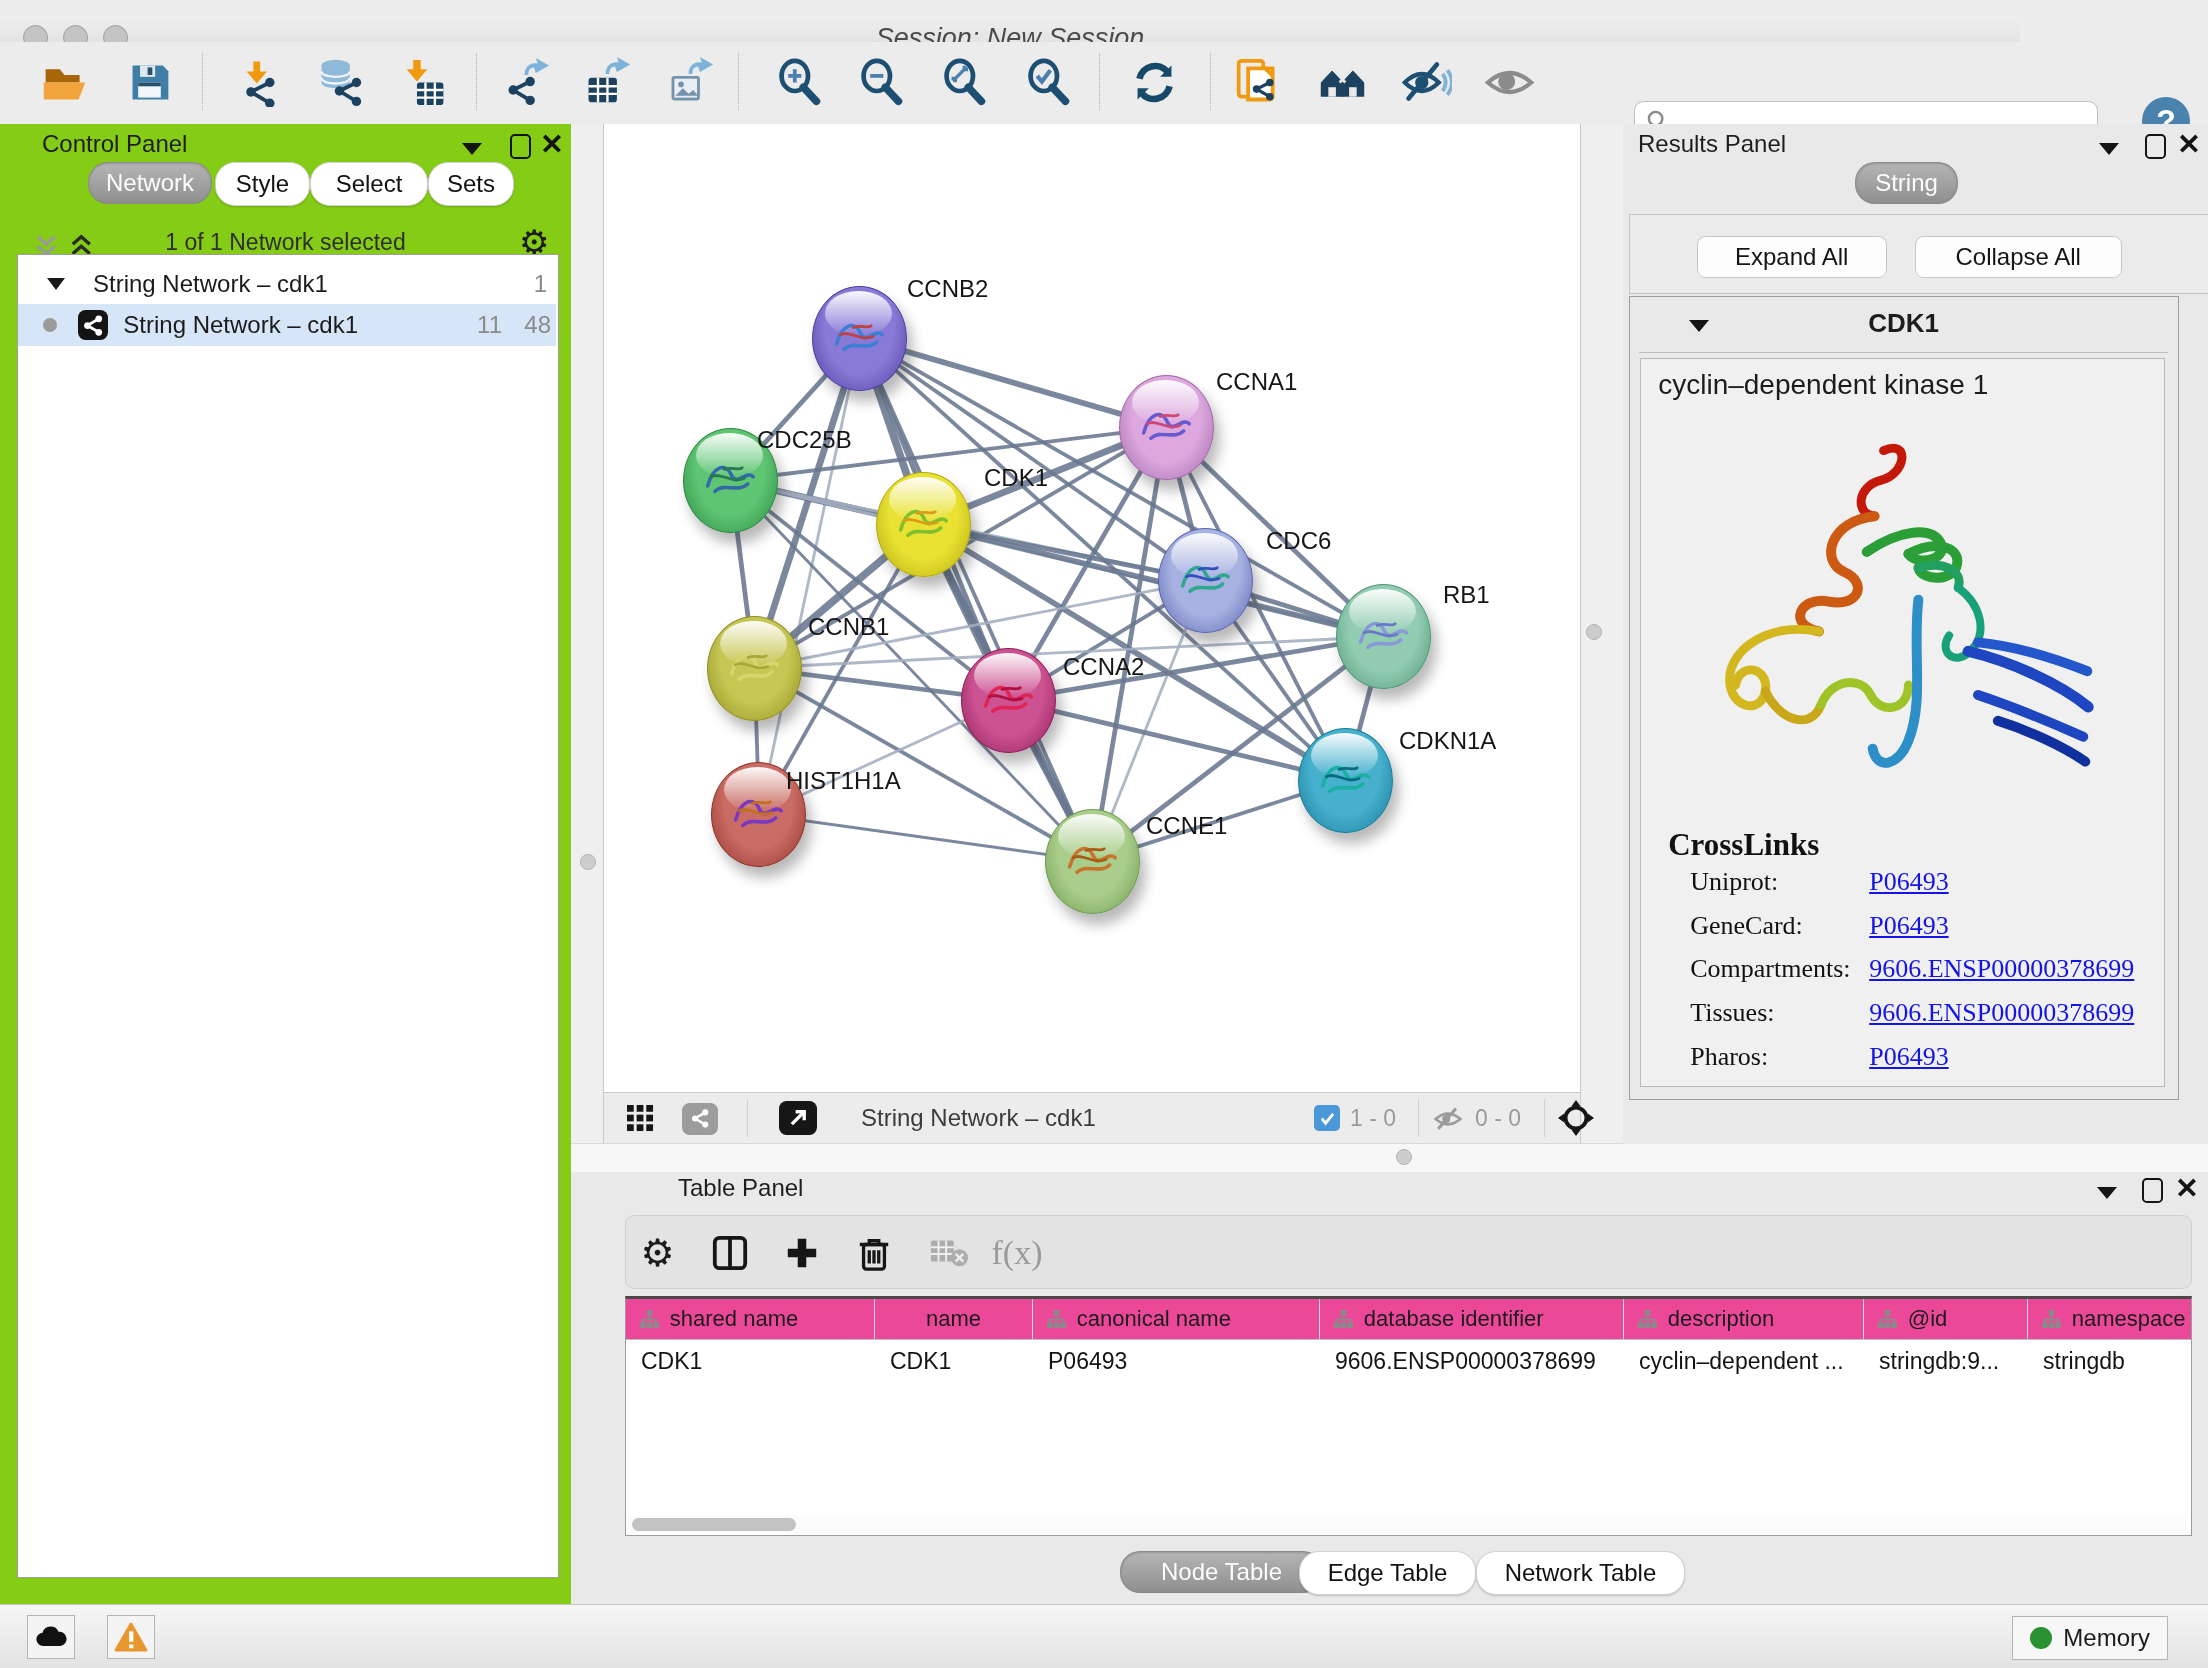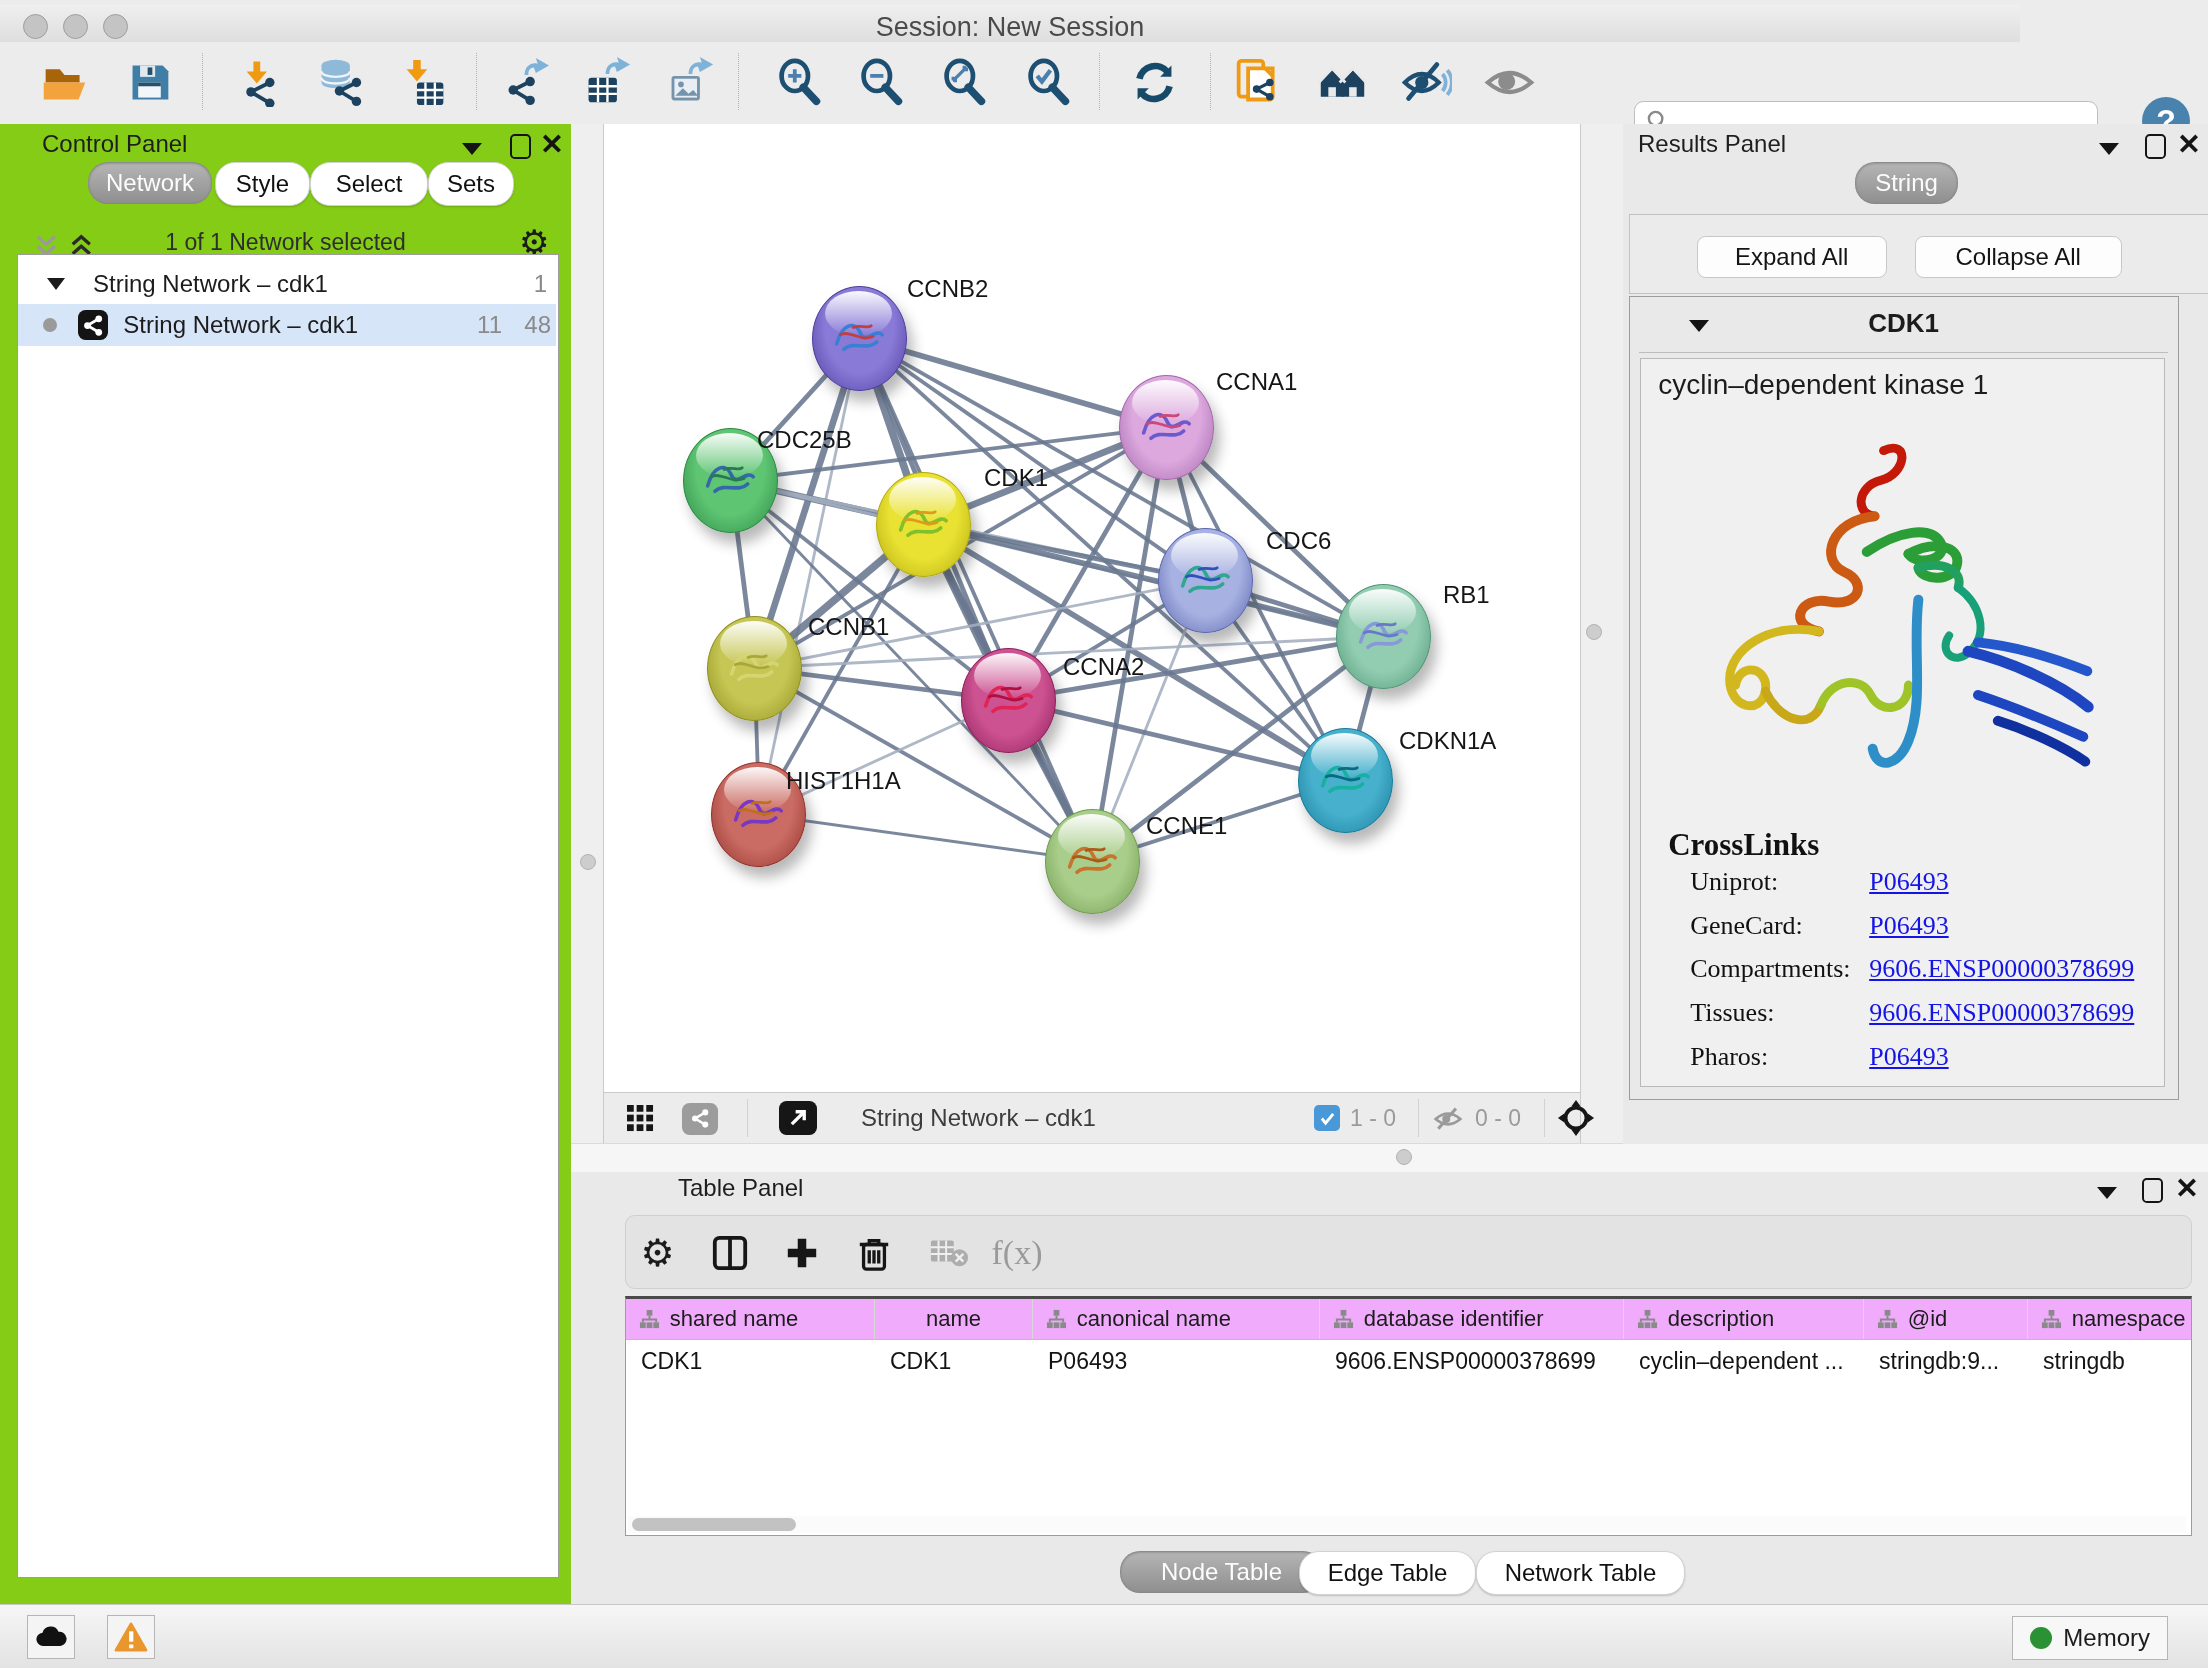--- a/index.html
+++ b/index.html
@@ -1,21 +1,21 @@
 <!DOCTYPE html>
 <html style="font-size:15px"><head>
 <meta charset="utf-8">
 <style>
   html,body{margin:0;padding:0;background:#d8d8d8;}
   .win{position:relative;width:2208px;height:1668px;background:#ececec;
        font-family:"Liberation Sans",sans-serif;overflow:hidden;color:#1c1c1c;}
 
   
-  .titlebar{position:absolute;left:0;top:5px;width:2020px;height:42px;
-            background:linear-gradient(#efefef,#dcdcdc);border-bottom:1px solid #bdbdbd;}
+  .titlebar{position:absolute;left:0;top:16px;width:2020px;height:42px;
+            background:linear-gradient(#efefef,#dcdcdc);border-bottom:1px solid #bdbdbd;font-style:italic;}
   .tl{position:absolute;top:8.6px;width:23px;height:23px;border-radius:50%;
       background:#c4c4c4;border:1px solid #9e9e9e;}
   .title{position:absolute;left:0;top:6.7px;width:100%;text-align:center;
          font-size:27px;color:#4a4a4a;}
 
   
   .toolbar{position:absolute;left:0;top:42px;width:2208px;height:82px;
            background:#ececec;border-bottom:1.9px solid #b7b7b7;}
   .tbtn{position:absolute;top:15px;width:51px;height:51px;display:flex;
         align-items:center;justify-content:center;}
@@ -102,21 +102,21 @@
 
   
   .tp{position:absolute;left:571px;top:1172px;width:1638px;height:432px;background:#e9e9e9;}
   .tptoolbar{position:absolute;left:54px;top:43px;width:1567px;height:74px;background:#e3e3e3;
              border:1.9px solid #cfcfcf;border-radius:9.5px;box-sizing:border-box;}
   .ti{position:absolute;top:15px;width:44px;height:44px;display:flex;align-items:center;justify-content:center;}
   .fx{font-family:"Liberation Serif",serif;font-size:34px;color:#9a9a9a;}
   .table{position:absolute;left:54px;top:124px;width:1567px;height:240px;background:#fff;
          border-top:3.8px solid #4a4a4a;border-left:1.9px solid #9c9c9c;border-right:1.9px solid #9c9c9c;
          border-bottom:1.9px solid #9c9c9c;box-sizing:border-box;overflow:hidden;}
-  .thead{display:flex;height:40px;background:#f0abfc;border-bottom:1.9px solid #bdbdbd;}
+  .thead{display:flex;height:40px;background:#ec4899;border-bottom:1.9px solid #bdbdbd;}
   .th{display:flex;align-items:center;font-size:22px;color:#1c1c1c;border-right:1px solid #d8d8d8;
       padding-left:13.3px;gap:9.5px;overflow:hidden;white-space:nowrap;box-sizing:border-box;flex:none;}
   .trowd{display:flex;height:42px;}
   .td{display:flex;align-items:center;font-size:23px;color:#141414;padding-left:15px;
       overflow:hidden;white-space:nowrap;box-sizing:border-box;flex:none;}
   .c0{width:249px}.c1{width:158px}.c2{width:287px}.c3{width:304px}.c4{width:240px}.c5{width:164px}.c6{width:162px}
   .hscroll{position:absolute;left:1.9px;bottom:1.9px;width:1558px;height:17px;background:#fbfbfb;}
   .hthumb{position:absolute;left:3.8px;top:1.9px;width:164px;height:13.3px;background:#c2c2c2;border-radius:6.7px;}
 
   .treeicon{flex:none;}

